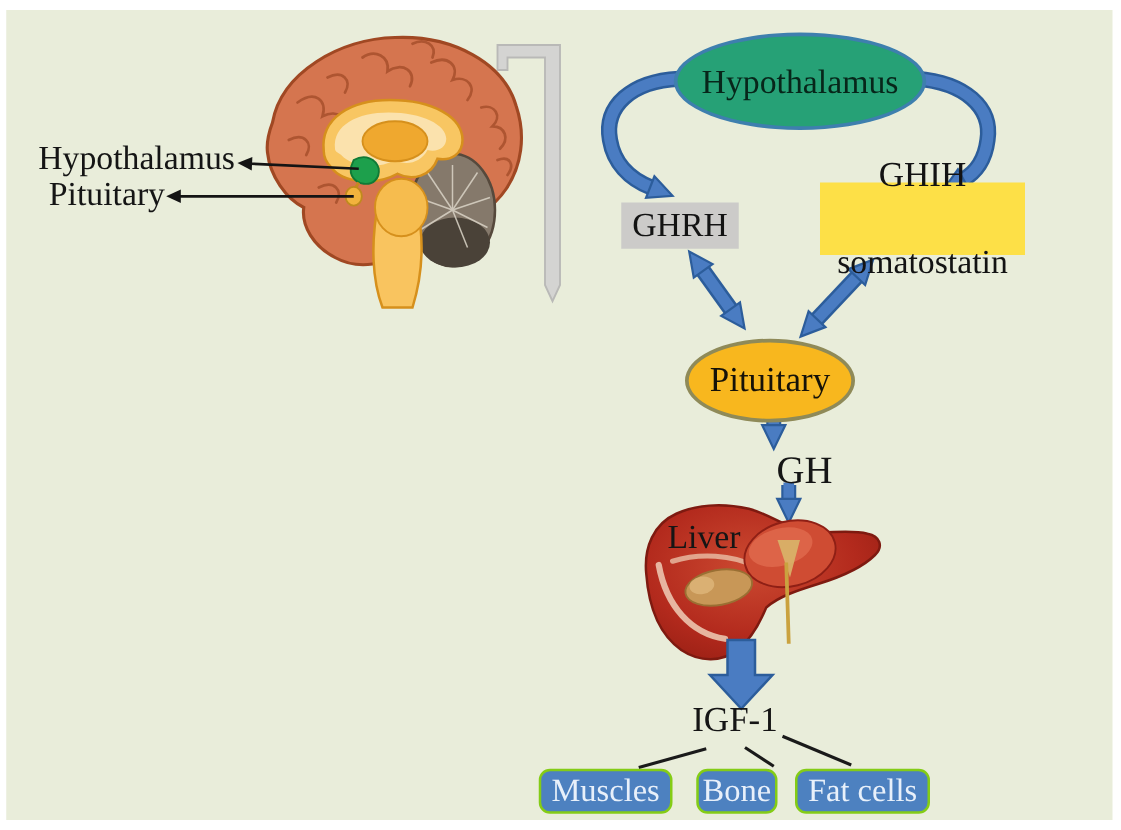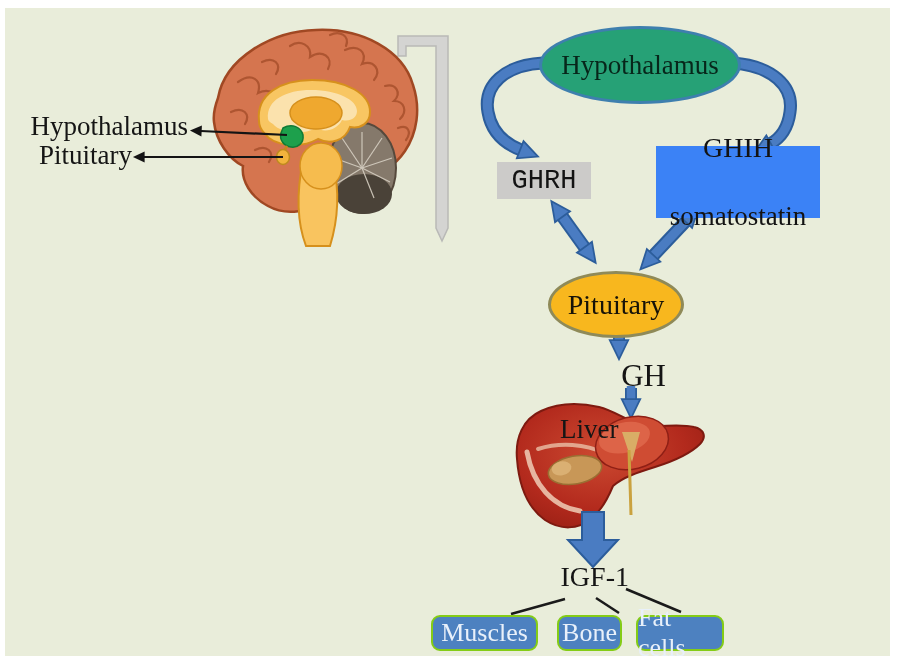--- a/index.html
+++ b/index.html
@@ -26,35 +26,35 @@
     background:#26a176;border:3px solid #3e7fae;font-size:27px;color:#07261a;
   }
   .node-pituitary{
     left:548px;top:271px;width:130px;height:61px;
     background:#f8b71e;border:3px solid #8f8a58;font-size:28px;color:#161208;
   }
   .gbox{
     position:absolute;display:flex;flex-direction:column;align-items:center;justify-content:center;
     text-align:center;color:#131313;
   }
-  .box-ghrh{left:497px;top:162px;width:94px;height:37px;background:#cccbc9;font-size:27px;font-family:Liberation Mono, monospace;}
-  .box-ghih{left:656px;top:146px;width:164px;height:72px;background:#3b82f6;line-height:29px;}
+  .box-ghrh{left:497px;top:162px;width:94px;height:37px;background:#cccbc9;font-size:27px;}
+  .box-ghih{left:656px;top:146px;width:164px;height:58px;background:#fde047;line-height:29px;}
   .box-ghih .l1{font-size:28px;}
   .box-ghih .l2{font-size:27px;margin-top:40px;}
   .lbl-gh{left:614px;top:358px;width:52px;font-size:31px;text-align:right;}
-  .lbl-liver{left:534px;top:414px;font-size:27px;margin-left:26px;}
-  .lbl-igf1{left:547px;top:561px;width:82px;font-size:28px;text-align:right;}
+  .lbl-liver{left:534px;top:414px;font-size:27px;}
+  .lbl-igf1{left:547px;top:561px;width:82px;font-size:28px;text-align:center;}
   .target{
     position:absolute;top:615px;height:36px;display:flex;align-items:center;justify-content:center;
     background:#4d81c0;border:2px solid #84cc16;border-radius:9px;box-sizing:border-box;
     color:#e8f0fa;font-size:26px;
   }
   .t-muscles{left:431px;width:107px;}
   .t-bone{left:557px;width:65px;}
-  .t-fat{left:636px;width:88px;}
+  .t-fat{left:636px;width:108px;}
 </style>
 </head>
 <body>
 
 <div id="canvas">
   <div id="panel"></div>
 
   <svg class="abs" style="left:0;top:0;" width="897" height="664" viewBox="0 0 897 664">
     <defs>
       <marker id="ahBlue" viewBox="0 0 10 10" refX="1" refY="5" markerWidth="24" markerHeight="22" orient="auto-start-reverse" markerUnits="userSpaceOnUse">

